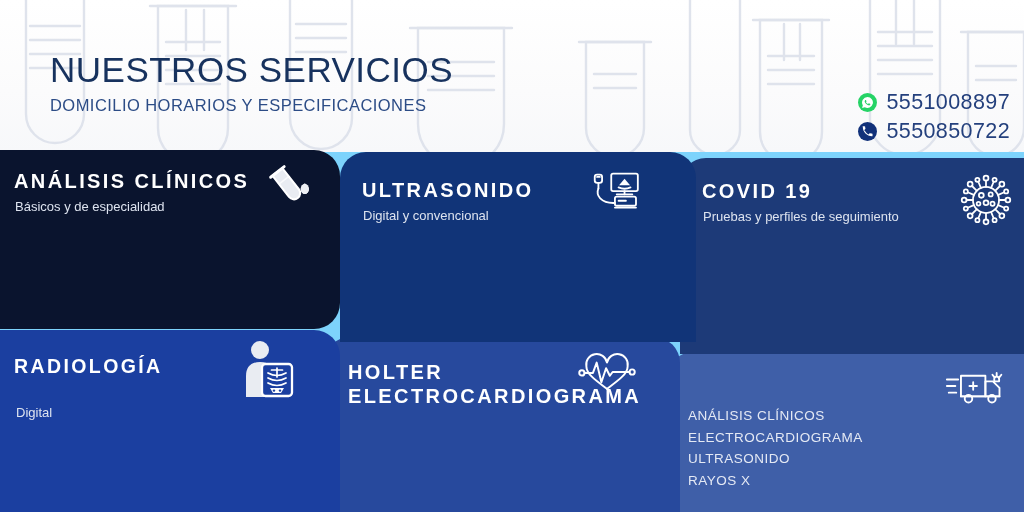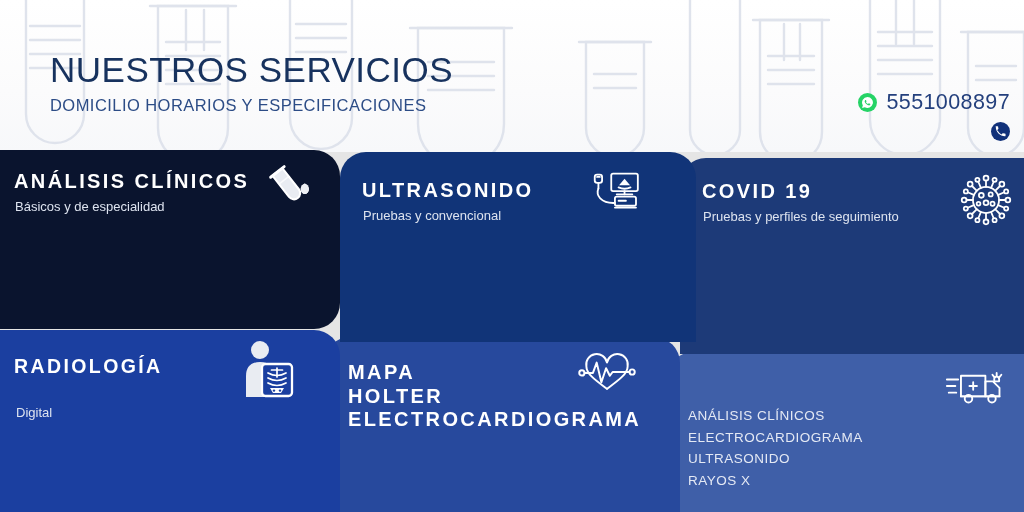--- a/index.html
+++ b/index.html
@@ -1,21 +1,21 @@
 <!DOCTYPE html>
 <html><head>
 <meta charset="utf-8">
 <style>
   html,body{margin:0;padding:0;}
   body{
     width:1024px;height:512px;overflow:hidden;
     font-family:"Liberation Sans","DejaVu Sans",sans-serif;
     background:#ffffff;
   }
-  #stage{position:relative;width:1024px;height:512px;overflow:hidden;background:#e5e5e5;}
+  #stage{position:relative;width:1024px;height:512px;overflow:hidden;background:#7dd3fc;}
 
   
   .header-band{position:absolute;left:0;top:0;width:1024px;height:152px;
     background:linear-gradient(180deg,#ffffff 0%,#fbfbfc 60%,#f7f8fa 100%);overflow:hidden;}
   .wm{position:absolute;opacity:1;}
   .wm svg{display:block;}
 
   .title-wrap{position:absolute;left:50px;top:52px;z-index:5;}
   .main-title{font-size:35px;letter-spacing:.5px;color:#17325e;font-weight:400;line-height:1;
     white-space:nowrap;font-family:"Liberation Sans","DejaVu Sans",sans-serif;}
@@ -142,20 +142,21 @@
       </span>
       <span class="phone-num">5551008897</span>
     </div>
 
     <div class="phone-row">
       <span class="ic-circle ic-tel">
         <svg width="11" height="11" viewBox="0 0 24 24" fill="#ffffff">
           <path d="M6.6 10.8c1.7 3.3 4.3 5.9 7.6 7.6l2.5-2.5c.3-.3.8-.4 1.2-.3 1.2.4 2.5.6 3.8.6.7 0 1.3.6 1.3 1.3V21c0 .7-.6 1.3-1.3 1.3C10.9 22.3 1.7 13.1 1.7 1.8.8 1.1 1.4.5 2.1.5h3.5c.7 0 1.3.6 1.3 1.3 0 1.3.2 2.6.6 3.8.1.4 0 .9-.3 1.2l-2.6 2.5z"></path>
         </svg>
       </span>
+      <span class="phone-num">5550850722</span>
     </div>
   </div>
 
   <div class="card" id="card-analisis">
     <div class="c-title">ANÁLISIS CLÍNICOS</div>
     <div class="c-sub">Básicos y de especialidad</div>
     <span class="card-icon">
       <svg width="46" height="46" viewBox="0 0 48 48">
         <g transform="rotate(-38 24 24)">
           <path d="M17 5 h13 v28 a6.5 6.5 0 0 1 -13 0 z" fill="#e9ecf2" stroke="#ffffff" stroke-width="2.2"></path>
@@ -163,21 +164,21 @@
           <path d="M17 16 h13" stroke="#ffffff" stroke-width="1.6" fill="none" opacity="0.75"></path>
         </g>
         <ellipse cx="40.5" cy="27" rx="4.3" ry="5.4" fill="#eef0f5"></ellipse>
         <path d="M40.5 21 q-4.3 4 -4.3 6 a4.3 5.4 0 0 0 8.6 0 q0 -2 -4.3 -6z" fill="#eef0f5"></path>
       </svg>
     </span>
   </div>
 
   <div class="card" id="card-ultra">
     <div class="c-title">ULTRASONIDO</div>
-    <div class="c-sub">Pruebas y convencional</div>
+    <div class="c-sub">Digital y convencional</div>
     <span class="card-icon">
       <svg width="52" height="44" viewBox="0 0 56 48">
         <g fill="none" stroke="#ffffff" stroke-width="2" stroke-linecap="round" stroke-linejoin="round">
           <rect x="25" y="4" width="29" height="19" rx="2"></rect>
           <path d="M39.5 9.5 l6 7 h-12 z" fill="#ffffff" stroke="none"></path>
           <path d="M33 19 q6.5 3 13 0"></path>
           <path d="M39.5 23 v3.5"></path>
           <path d="M31 26.5 h17"></path>
           <rect x="29" y="29" width="23" height="10" rx="2"></rect>
           <path d="M33 33.5 h8"></path>
@@ -259,21 +260,20 @@
         </g>
         <path d="M32 49 h14 l-3 5 h-8 z" fill="#ffffff"></path>
         <circle cx="36" cy="51.6" r="1.2" fill="#1b3fa0"></circle>
         <circle cx="42" cy="51.6" r="1.2" fill="#1b3fa0"></circle>
       </svg>
     </span>
   </div>
 
   <div class="card" id="card-mapa">
     <div class="c-title">
-      <span class="mapa-line">MAPA</span>
       <span class="mapa-line">HOLTER</span>
       <span class="mapa-line">ELECTROCARDIOGRAMA</span>
     </div>
     <span class="card-icon">
       <svg width="60" height="44" viewBox="0 0 64 46">
         <g fill="none" stroke="#ffffff" stroke-width="2.1" stroke-linecap="round" stroke-linejoin="round">
           <path d="M32 41 C20 32 10 25 10 17 A9 9 0 0 1 32 13 A9 9 0 0 1 54 17 C54 25 44 32 32 41z"></path>
           <path d="M8 24 h9 l4 -11 l5 21 l5 -15 l4 8 l3 -4 h12"></path>
           <circle cx="5.2" cy="24" r="2.8"></circle>
           <circle cx="58.8" cy="23" r="2.8"></circle>

